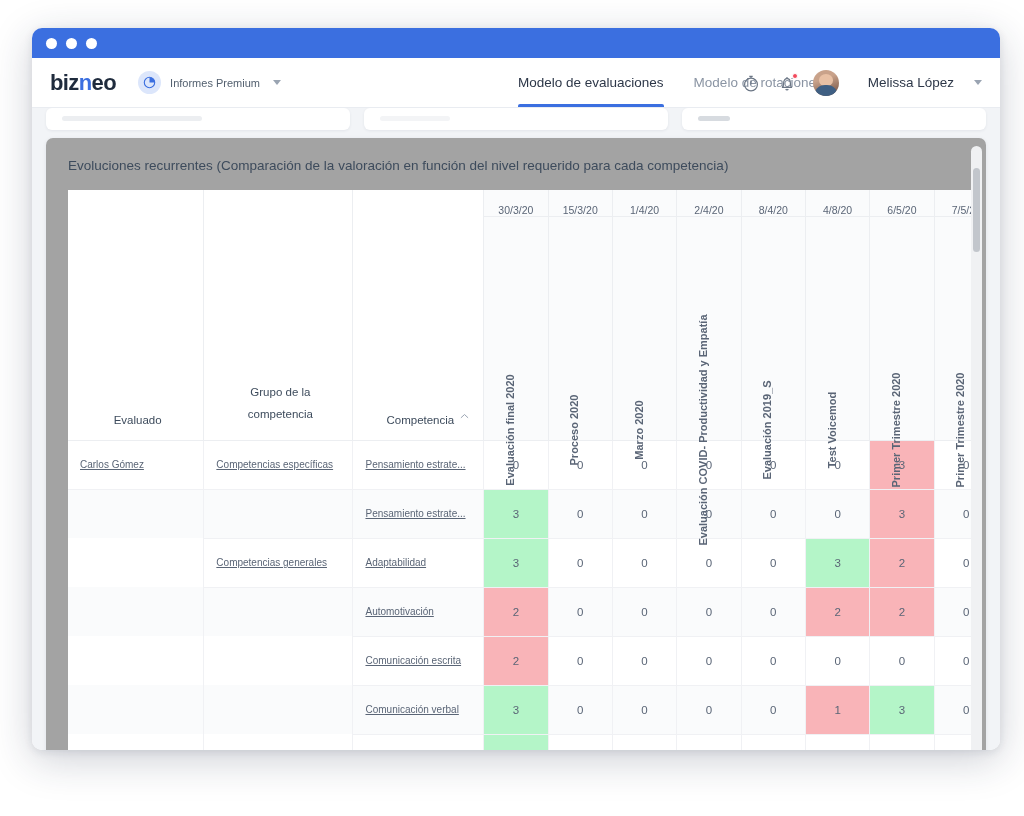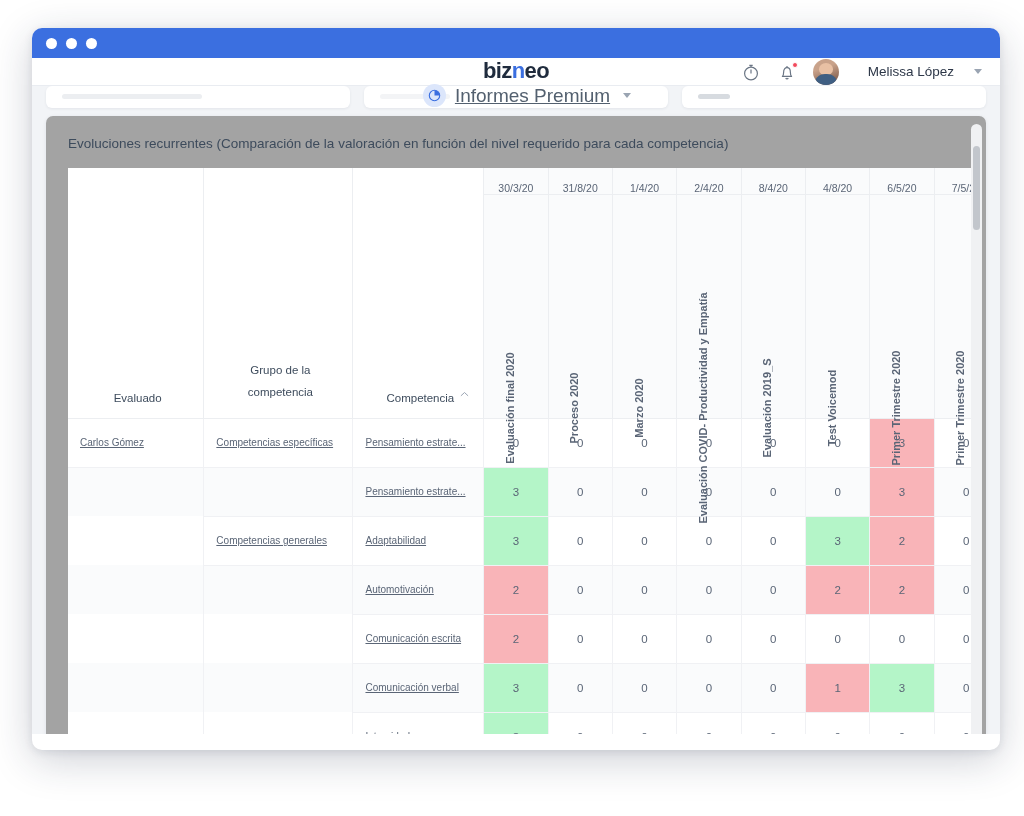--- a/index.html
+++ b/index.html
@@ -23,47 +23,46 @@
   .titlebar {
     height: 30px;
     background: #3b6fe0;
     display: flex; align-items: center;
     padding-left: 14px; gap: 9px;
   }
   .dot { width: 11px; height: 11px; border-radius: 50%; background: #fff; }
 
   
   .appbar {
-    height: 28px;
+    height: 50px;
     background: #fff;
     border-bottom: 1px solid #e9ecf1;
     display: flex; align-items: center;
     padding: 0 18px;
     position: relative;
     z-index: 6;
-    flex-direction: column;
   }
   .logo {
     font-size: 22px; font-weight: bold; color: #1f2b3d;
     letter-spacing: -0.6px;
     position: relative;
   }
   .logo .e-mark {
     color: #3b6fe0;
   }
   .brand-chip {
     display: flex; align-items: center; gap: 9px;
     margin-left: 22px;
   }
   .pie-badge {
     width: 23px; height: 23px; border-radius: 50%;
     background: #dce6fb;
     display: flex; align-items: center; justify-content: center;
   }
-  .brand-label { font-size: 19px; color: #53606f; text-decoration: underline; }
+  .brand-label { font-size: 11px; color: #53606f; }
   .chev {
     width: 0; height: 0;
     border-left: 4.5px solid transparent;
     border-right: 4.5px solid transparent;
     border-top: 5px solid #9aa4b2;
     margin-left: 4px;
   }
 
   .navtabs {
     position: absolute;
@@ -276,20 +275,28 @@
       <span class="pie-badge">
         <svg width="13" height="13" viewBox="0 0 16 16">
           <circle cx="8" cy="8" r="6.4" fill="none" stroke="#3b6fe0" stroke-width="1.4"></circle>
           <path d="M8 8 L8 1.6 A6.4 6.4 0 0 1 14.4 8 Z" fill="#3b6fe0"></path>
         </svg>
       </span>
       <span class="brand-label">Informes Premium</span>
       <span class="chev"></span>
     </div>
 
+    <div class="navtabs">
+      <div class="navtab active">
+        <span>Modelo de evaluaciones</span>
+      </div>
+      <div class="navtab">
+        <span>Modelo de rotaciones</span>
+      </div>
+    </div>
 
     <div class="appbar-right">
       <span class="icon-btn">
         <svg width="20" height="20" viewBox="0 0 20 20">
           <circle cx="10" cy="11.5" r="6.4" fill="none" stroke="#6b7685" stroke-width="1.2"></circle>
           <line x1="10" y1="11.5" x2="10" y2="7.6" stroke="#6b7685" stroke-width="1.2"></line>
           <line x1="8.3" y1="3.3" x2="11.7" y2="3.3" stroke="#6b7685" stroke-width="1.2"></line>
           <line x1="10" y1="3.3" x2="10" y2="5.1" stroke="#6b7685" stroke-width="1.2"></line>
         </svg>
       </span>
@@ -340,21 +347,21 @@
               <col class="c-val">
             </colgroup>
             <thead>
               <tr>
                 <th class="hdr-left first" rowspan="3"><span>Evaluado</span></th>
                 <th class="hdr-left " rowspan="3"><span class="two-line">Grupo de la<br>competencia</span></th>
                 <th class="hdr-left  sortable" rowspan="3"><span>Competencia</span><svg class="sort-caret" viewBox="0 0 10 10">
                     <path d="M1 6.5 L5 2.8 L9 6.5" fill="none" stroke="#9aa4b2" stroke-width="1.1"></path>
                   </svg></th>
                 <th class="hdr-date">30/3/20</th>
-                <th class="hdr-date">31/8/20</th>
+                <th class="hdr-date">15/3/20</th>
                 <th class="hdr-date">1/4/20</th>
                 <th class="hdr-date">2/4/20</th>
                 <th class="hdr-date">8/4/20</th>
                 <th class="hdr-date">4/8/20</th>
                 <th class="hdr-date">6/5/20</th>
                 <th class="hdr-date">7/5/20</th>
               </tr>
               <tr>
                 <th class="hdr-rot">
                   <span class="rot-text">Evaluación final 2020</span>

